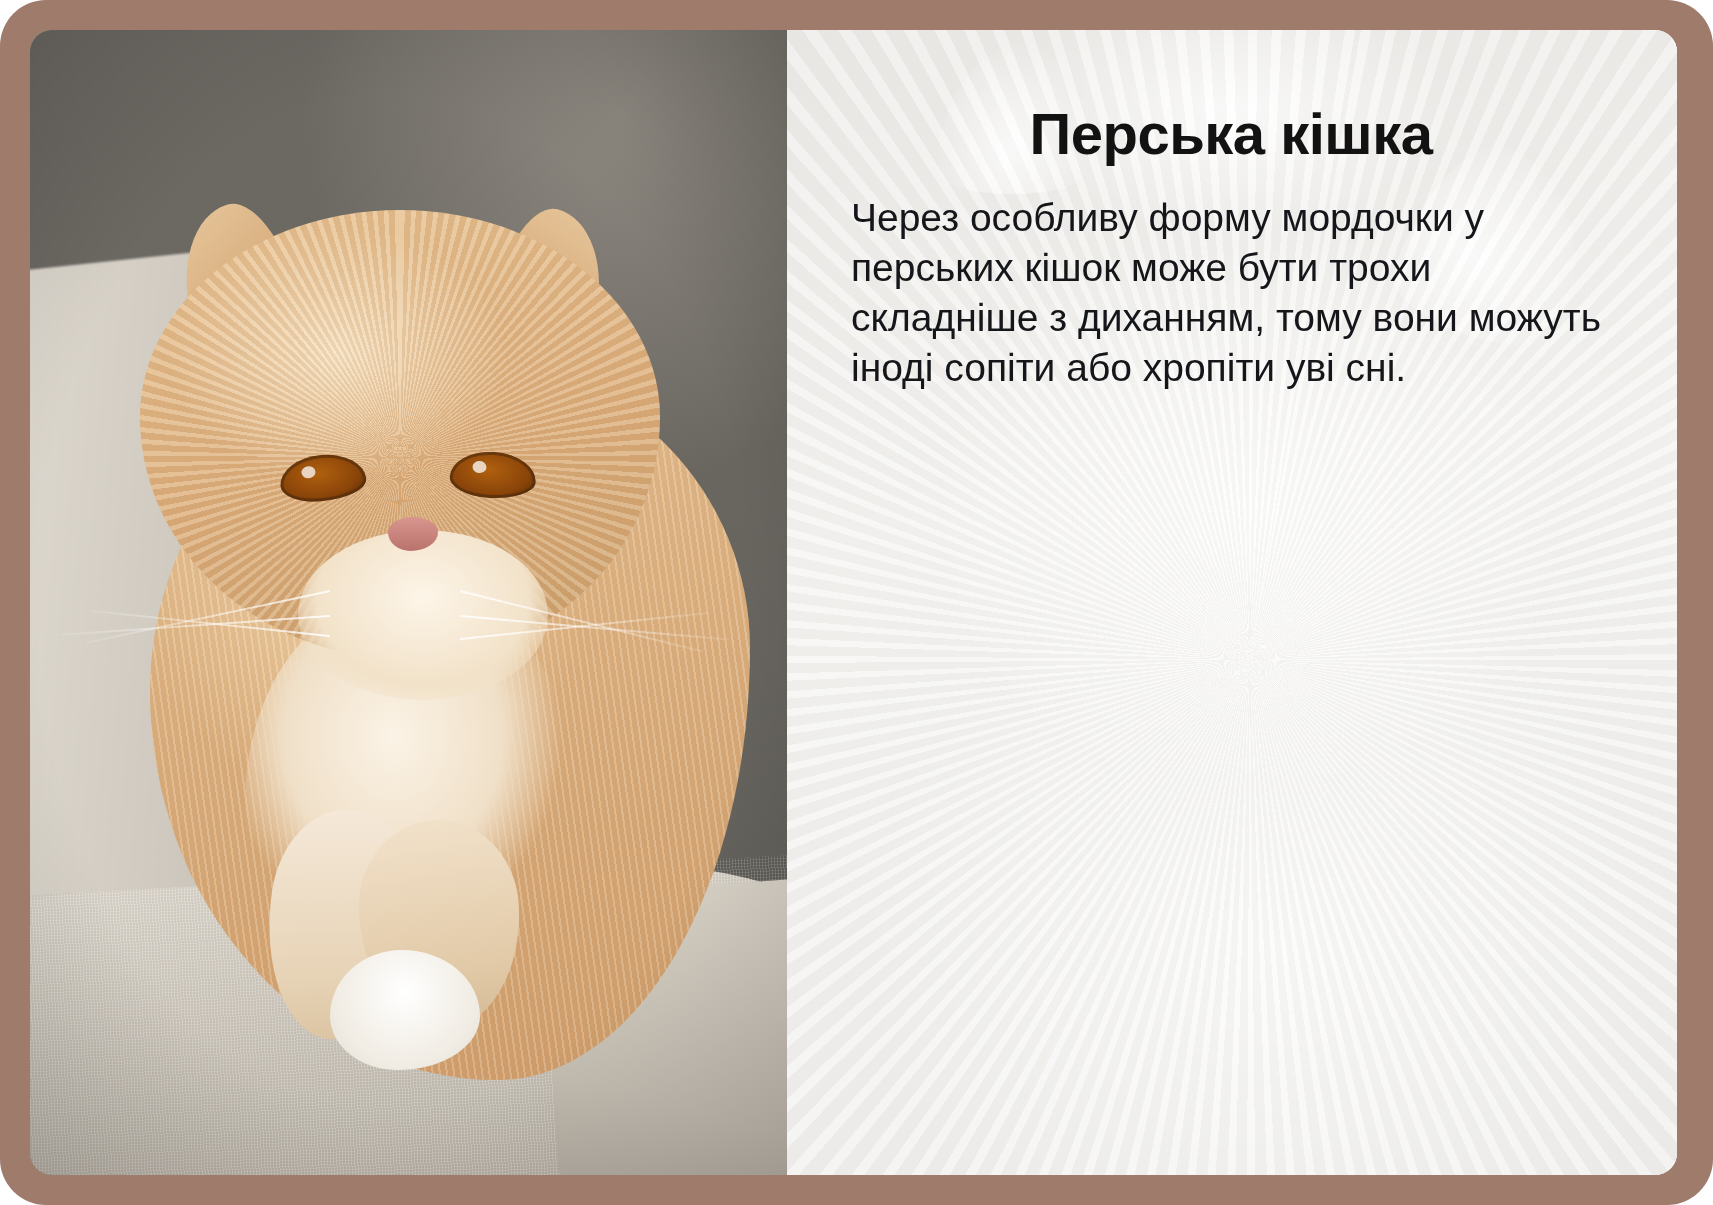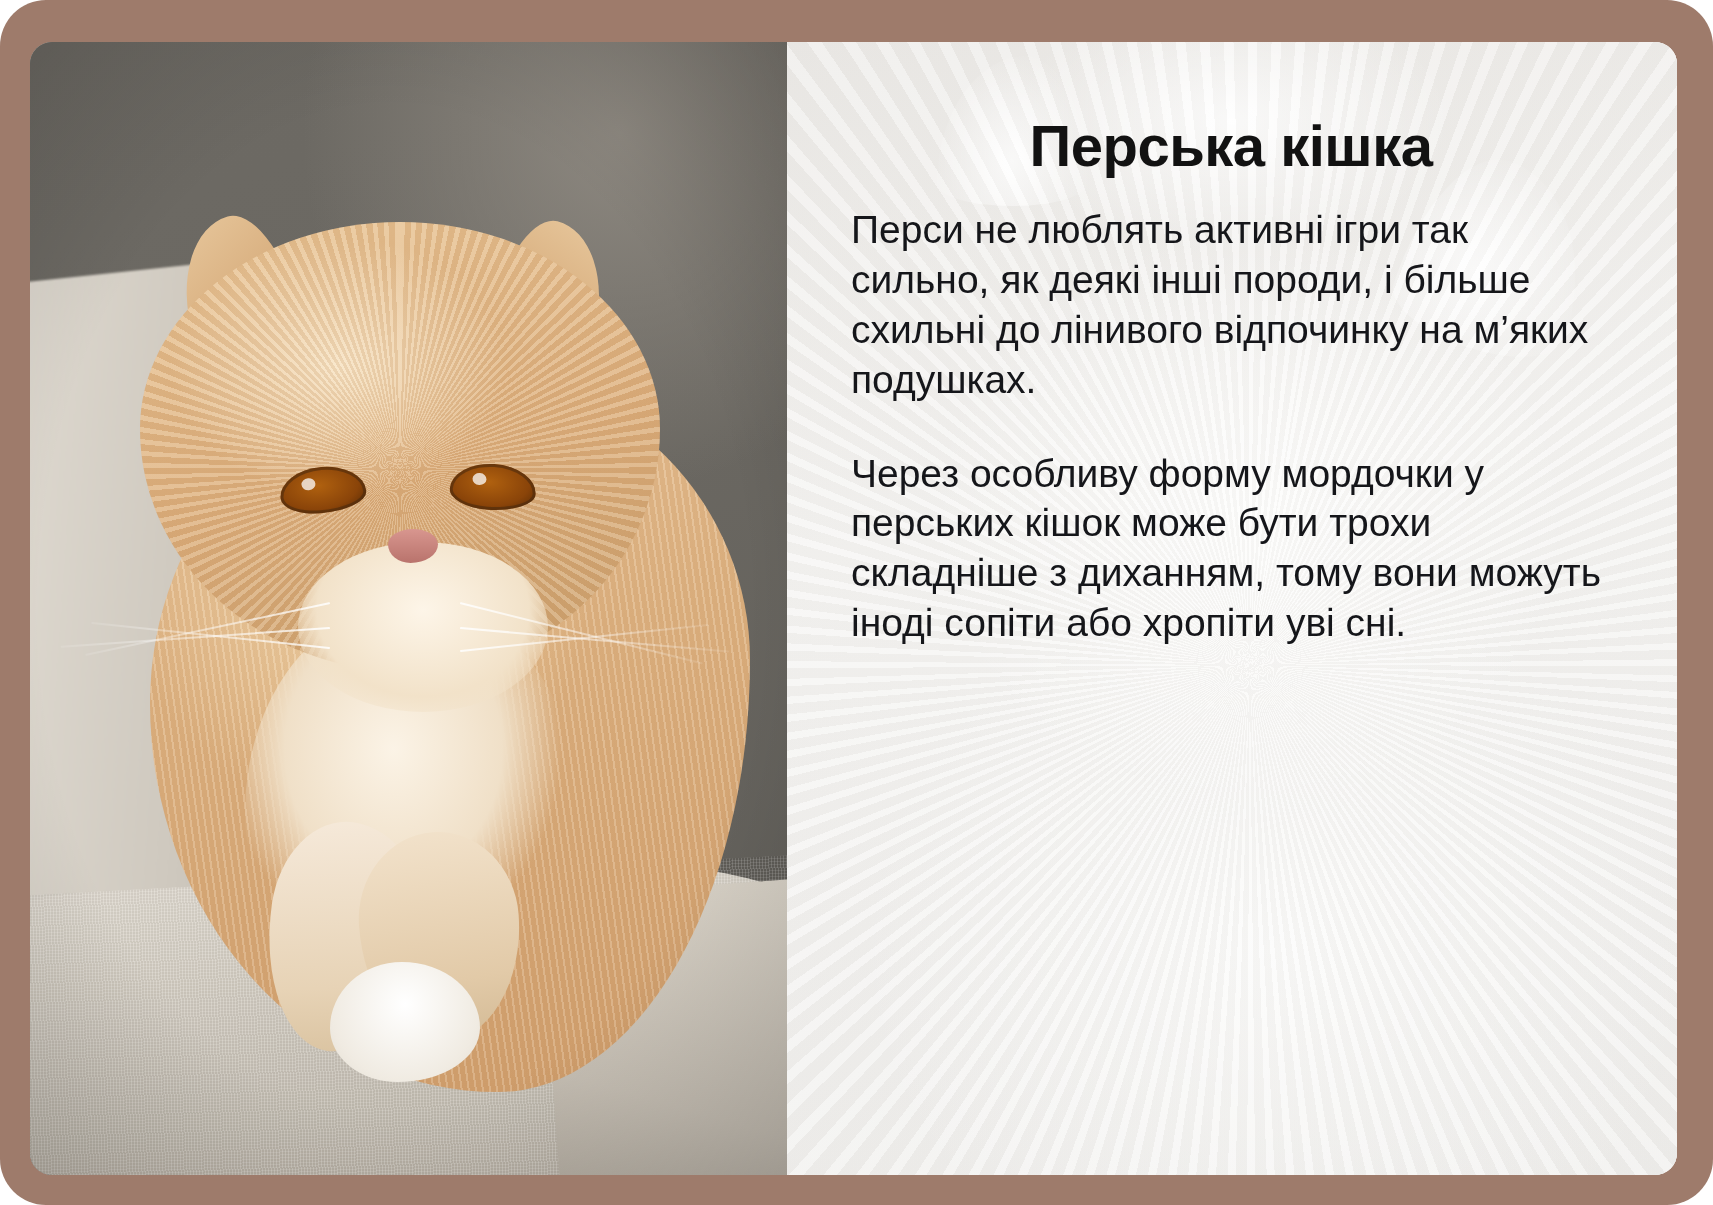--- a/index.html
+++ b/index.html
@@ -30,21 +30,20 @@
   }
 
   .card-inner {
     position: relative;
     flex: 1 1 auto;
     display: flex;
     align-items: stretch;
     border-radius: 22px;
     overflow: hidden;
     background: #f2f1ef;
-    margin-top: 12px;
   }
 
   
   .photo-pane {
     position: relative;
     width: 757px;
     flex: 0 0 757px;
     overflow: hidden;
     background: #6e6a63;
   }
@@ -329,19 +328,18 @@
     </div>
 
     <div class="text-pane">
       <div class="wm"></div>
       <div class="wm-ear-l"></div>
       <div class="wm-ear-r"></div>
       <div class="wm-fur"></div>
 
       <div class="text-content">
         <h1 class="title">Перська кішка</h1>
-        <p class="para">Перси не люблять активні ігри так сильно, як деякі інші породи, і більше схильні до лінивого відпочинку на м’яких подушках.</p>
         <p class="para">Через особливу форму мордочки у перських кішок може бути трохи складніше з диханням, тому вони можуть іноді сопіти або хропіти уві сні.</p>
       </div>
     </div>
 
   </div>
 </div>
 
 </body></html>

